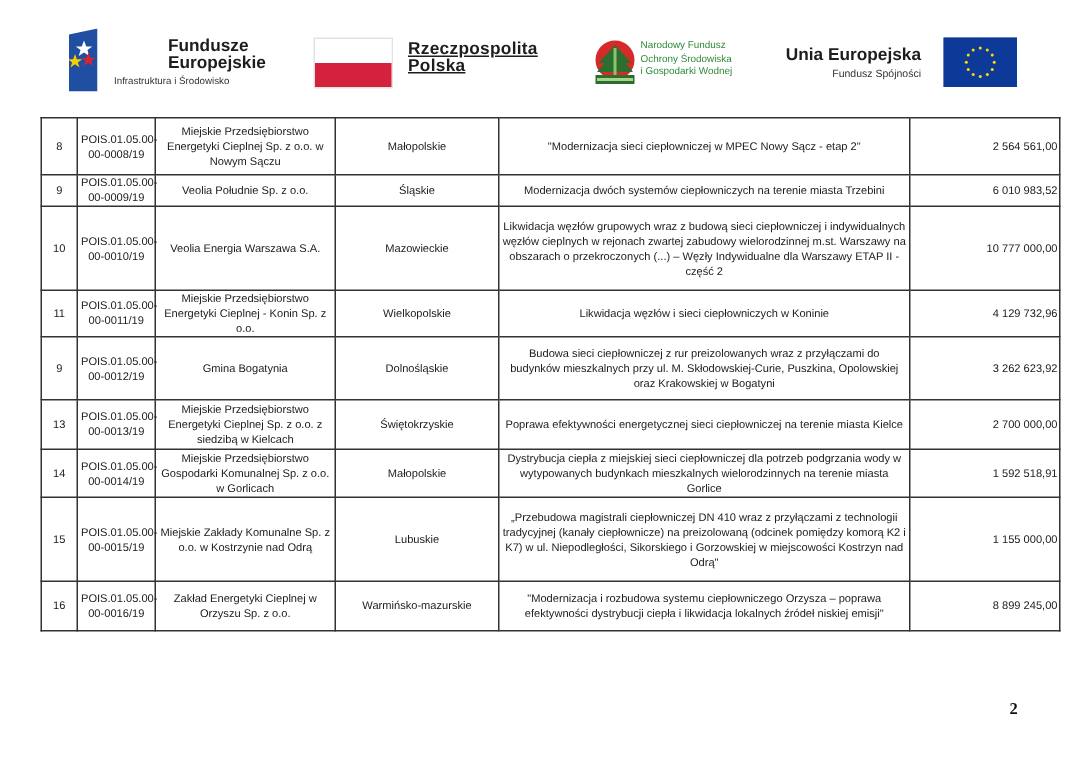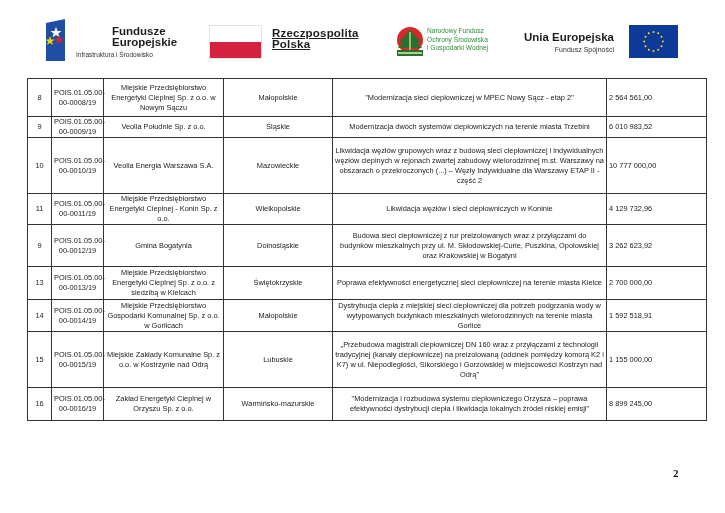--- a/index.html
+++ b/index.html
@@ -27,21 +27,21 @@
   
   .ue-text { position: absolute; left: 524px; top: 31px; text-align: right; width: 120px; }
   .ue-title { font-size: 11.5px; font-weight: bold; color: #1d1d1b; line-height: 12px; text-align: right; }
   .ue-sub { font-size: 7px; color: #333; margin-top: 3px; }
   .eu-flag { position: absolute; left: 629px; top: 25px; width: 49px; height: 33px; background: #0d3a99; }
 
   
   table.grants { position: absolute; left: 27px; top: 78px; width: 679px; border-collapse: collapse;
                  table-layout: fixed; font-size: 7.4px; line-height: 10px; }
   table.grants td { border: 1px solid #333; text-align: center; vertical-align: middle; padding: 0 2px; color: #1a1a1a; }
-  table.grants td.amount { text-align: left; padding-right: 1px; }
+  table.grants td.amount { text-align: right; padding-right: 1px; }
   table.grants { border: 1.5px solid #222; }
 
   .page-num { position: absolute; left: 673px; top: 467px; font-family: "Liberation Serif", serif; font-weight: bold; font-size: 11px; color: #111; }
 </style>
 </head>
 <body>
 
 <div class="header">
 
   <svg class="fe-logo" viewBox="0 0 19 42">
@@ -165,21 +165,21 @@
       <td>Miejskie Przedsiębiorstwo Gospodarki Komunalnej Sp. z o.o. w Gorlicach</td>
       <td>Małopolskie</td>
       <td>Dystrybucja ciepła z miejskiej sieci ciepłowniczej dla potrzeb podgrzania wody w wytypowanych budynkach mieszkalnych wielorodzinnych na terenie miasta Gorlice</td>
       <td class="amount">1 592 518,91</td>
     </tr>
     <tr style="height:56px">
       <td>15</td>
       <td>POIS.01.05.00-00-0015/19</td>
       <td>Miejskie Zakłady Komunalne Sp. z o.o. w Kostrzynie nad Odrą</td>
       <td>Lubuskie</td>
-      <td>„Przebudowa magistrali ciepłowniczej DN 160 wraz z przyłączami z technologii tradycyjnej (kanały ciepłownicze) na preizolowaną (odcinek pomiędzy komorą K2 i K7) w ul. Niepodległości, Sikorskiego i Gorzowskiej w miejscowości Kostrzyn nad Odrą"</td>
+      <td>„Przebudowa magistrali ciepłowniczej DN 410 wraz z przyłączami z technologii tradycyjnej (kanały ciepłownicze) na preizolowaną (odcinek pomiędzy komorą K2 i K7) w ul. Niepodległości, Sikorskiego i Gorzowskiej w miejscowości Kostrzyn nad Odrą"</td>
       <td class="amount">1 155 000,00</td>
     </tr>
     <tr style="height:33px">
       <td>16</td>
       <td>POIS.01.05.00-00-0016/19</td>
       <td>Zakład Energetyki Cieplnej w Orzyszu Sp. z o.o.</td>
       <td>Warmińsko-mazurskie</td>
       <td>"Modernizacja i rozbudowa systemu ciepłowniczego Orzysza – poprawa efektywności dystrybucji ciepła i likwidacja lokalnych źródeł niskiej emisji"</td>
       <td class="amount">8 899 245,00</td>
     </tr>

